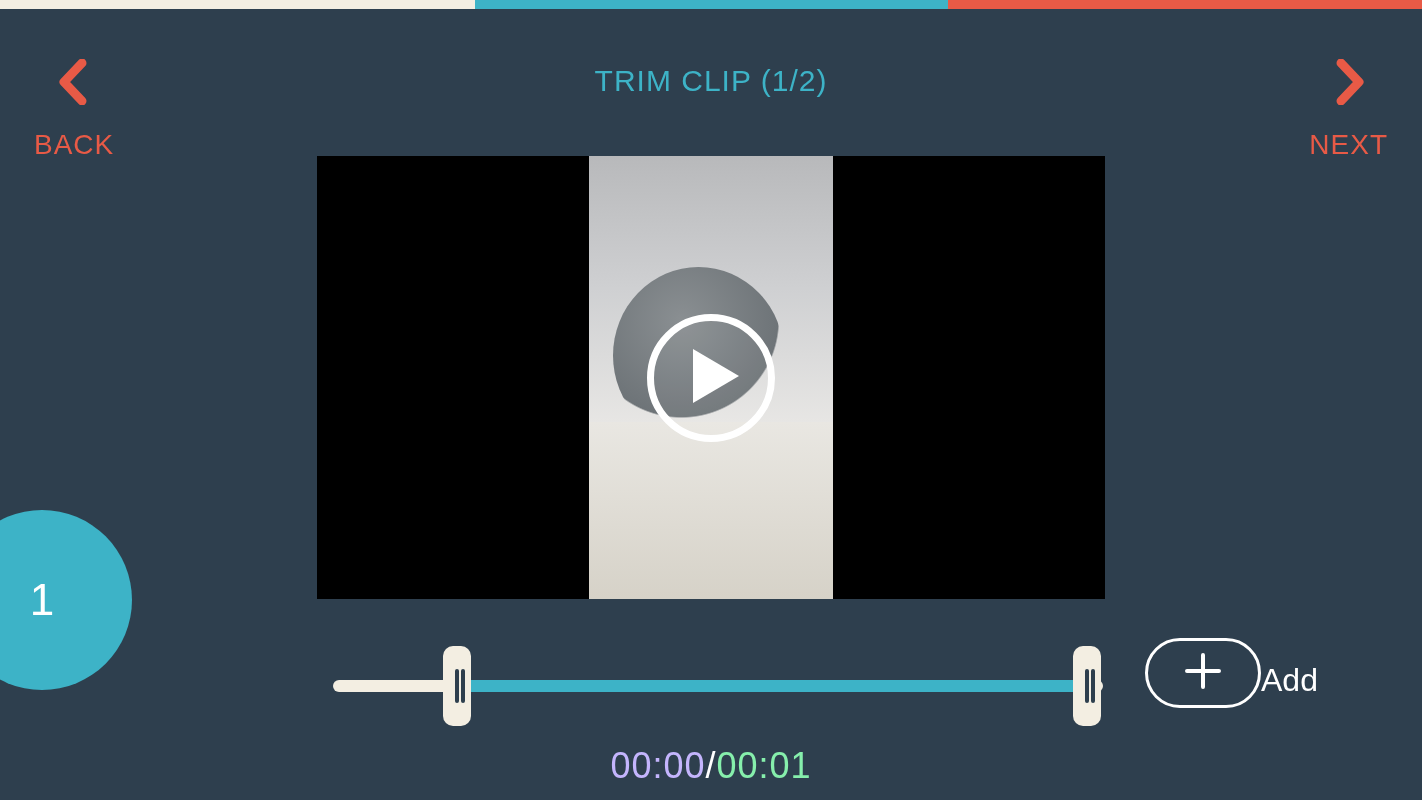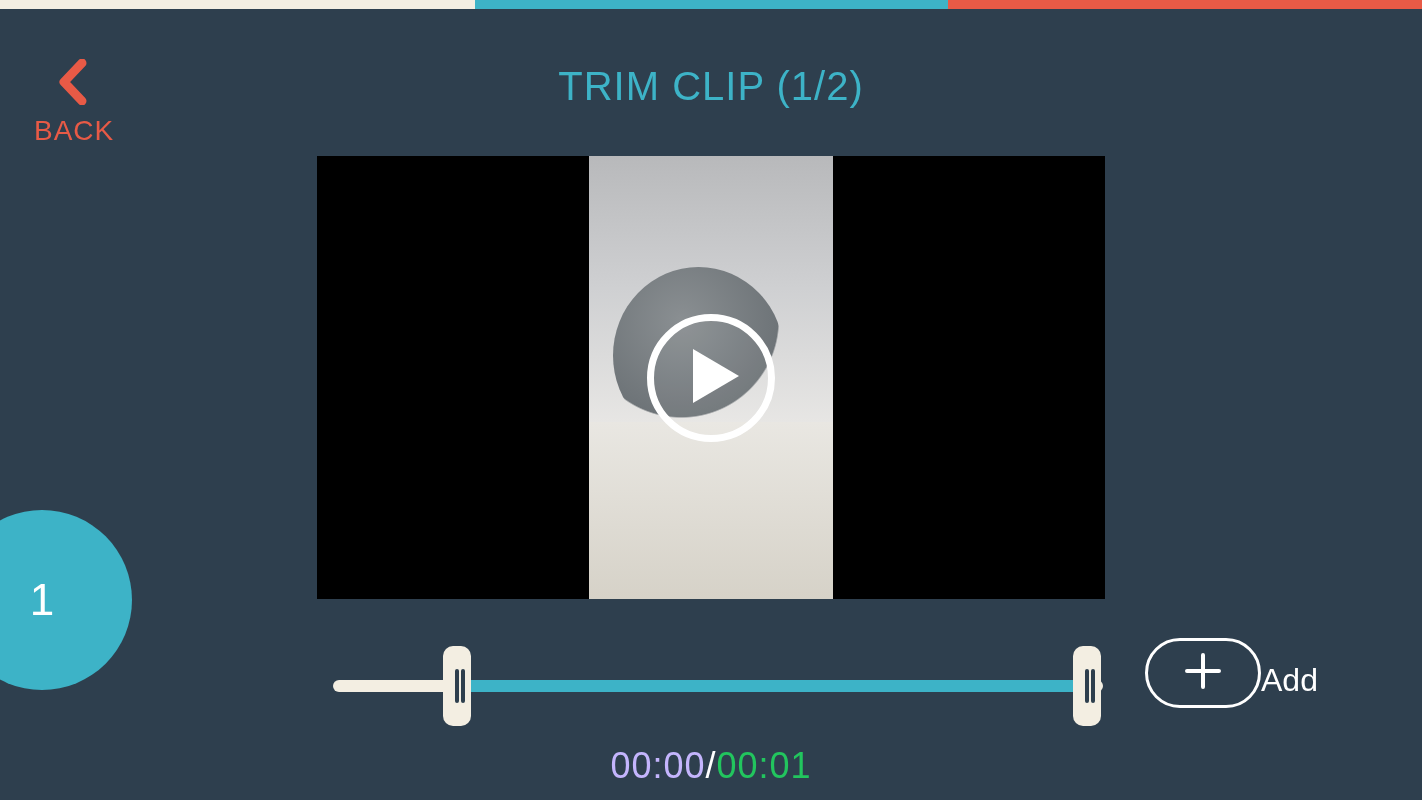--- a/index.html
+++ b/index.html
@@ -11,23 +11,23 @@
   .seg1 { background: #f3eee2; width: 33.4%; }
   .seg2 { background: #3db3c7; width: 33.3%; }
   .seg3 { background: #e85a46; width: 33.3%; }
 
   .header { position: relative; width: 100%; height: 150px; }
 
   .nav-btn { position: absolute; top: 50px; display: flex; flex-direction: column; align-items: center; cursor: pointer; }
   .nav-btn.back { left: 34px; }
   .nav-btn.next { right: 34px; }
   .nav-btn .chev { color: #e85a46; }
-  .nav-btn .lbl { color: #e85a46; font-size: 28px; letter-spacing: 1px; margin-top: 6px; }
+  .nav-btn .lbl { color: #e85a46; font-size: 28px; letter-spacing: 1px; margin-top: 20px; }
 
-  .title { position: absolute; left: 50%; top: 55px; transform: translateX(-50%); color: #3db3c7; font-size: 40px; letter-spacing: 1px; }
+  .title { position: absolute; left: 50%; top: 55px; transform: translateX(-50%); color: #3db3c7; font-size: 30px; letter-spacing: 1px; }
 
   .video-area { position: absolute; left: 317px; top: 156px; width: 788px; height: 443px; background: #000; display:flex; align-items:center; justify-content:center; }
   .video-frame { width: 244px; height: 443px; position: relative; overflow: hidden; background: linear-gradient(180deg,#b8b9bb 0%,#cfd0d2 30%,#e7e6e4 60%,#dedcd8 100%); }
   
   .video-frame::before{content:"";position:absolute;left:10%;top:25%;width:70%;height:40%;background:radial-gradient(circle at 40% 30%,#8a8f92 0%,#6e7478 60%,transparent 61%);border-radius:50%;}
   .video-frame::after{content:"";position:absolute;left:0;bottom:0;width:100%;height:40%;background:linear-gradient(180deg,#e9e7e2,#d6d2c8);}
   .play-btn { position: absolute; left: 50%; top: 50%; width: 128px; height: 128px; transform: translate(-50%,-50%); border: 7px solid #fff; border-radius: 50%; display:flex; align-items:center; justify-content:center; cursor:pointer; background: rgba(255,255,255,0.05);}
   .play-btn svg { margin-left: 10px; }
 
   .clip-badge { position: absolute; left: -48px; top: 510px; width: 180px; height: 180px; background: #3db3c7; border-radius: 50%; display:flex; align-items:center; justify-content:center; color:#fff; font-size:44px; }
@@ -43,21 +43,21 @@
   .handle.left { left: 110px; }
   .handle.right { left: 740px; }
 
   .add-wrap { position:absolute; left:1145px; top:638px; display:flex; flex-direction:row; align-items:center; }
   .add-btn { width:116px; height:70px; border:3px solid #fff; border-radius:40px; display:flex; align-items:center; justify-content:center; cursor:pointer; }
   .add-lbl { color:#fff; font-size:32px; margin-top:14px; }
 
   .time-row { position:absolute; left:0; right:0; top:745px; text-align:center; font-size:36px; letter-spacing:1px; }
   .time-cur { color:#c4b5fd; }
   .time-sep { color:#fff; }
-  .time-dur { color:#22c55e;margin-top:36px; }
+  .time-dur { color:#86efac;margin-top:36px; }
 </style>
 </head>
 <body>
 
 <div class="progress-bar">
   <div class="progress-seg seg1"></div>
   <div class="progress-seg seg2"></div>
   <div class="progress-seg seg3"></div>
 </div>
 
@@ -66,20 +66,28 @@
     <span class="chev">
       <svg width="40" height="46" viewBox="0 0 40 46">
           <path d="M28 4 L10 23 L28 42" stroke="#e85a46" stroke-width="9" fill="none" stroke-linecap="round" stroke-linejoin="round"></path>
         </svg>
     </span>
     <span class="lbl">BACK</span>
   </div>
 
   <div class="title">TRIM CLIP (1/2)</div>
 
+  <div class="nav-btn next">
+    <span class="chev">
+      <svg width="40" height="46" viewBox="0 0 40 46">
+          <path d="M12 4 L30 23 L12 42" stroke="#e85a46" stroke-width="9" fill="none" stroke-linecap="round" stroke-linejoin="round"></path>
+        </svg>
+    </span>
+    <span class="lbl">NEXT</span>
+  </div>
 </div>
 
 <div class="video-area">
   <div class="video-frame"></div>
   <div class="play-btn">
     <span>
       <svg width="50" height="58" viewBox="0 0 50 58">
           <path d="M2 2 L48 29 L2 56 Z" fill="#fff"></path>
         </svg>
     </span>

